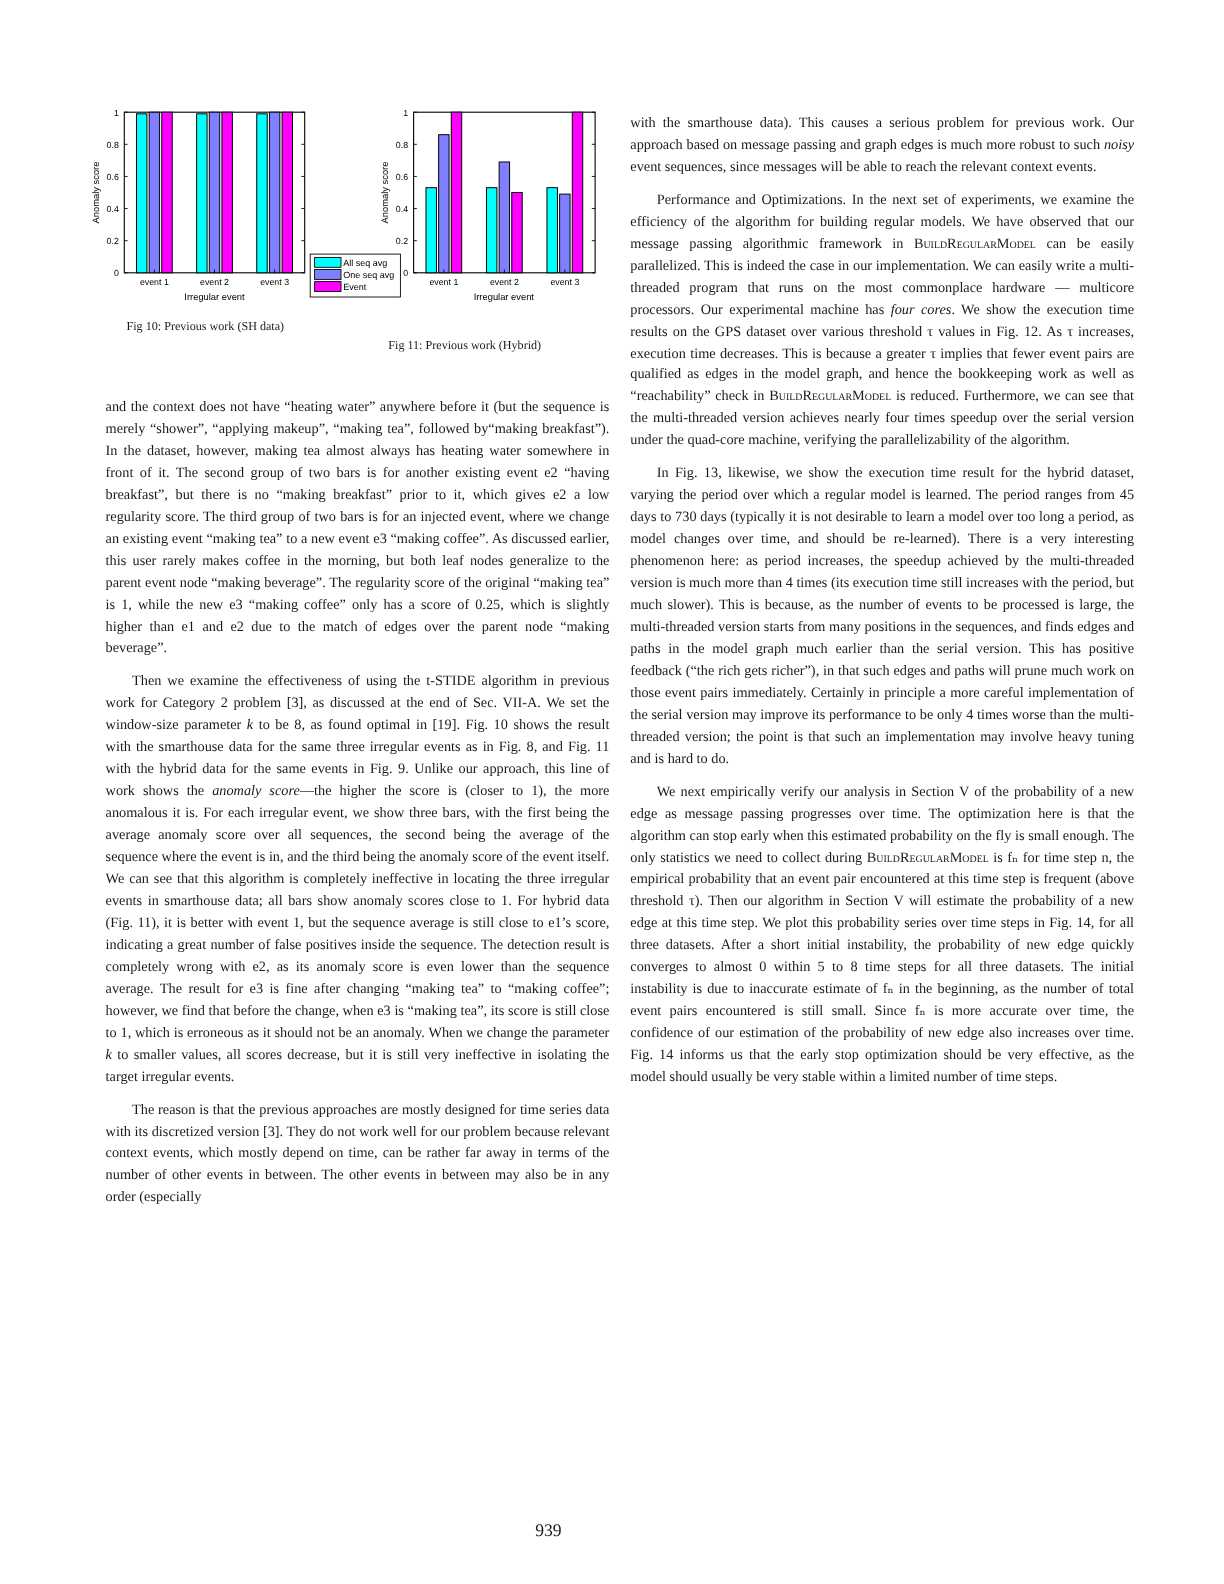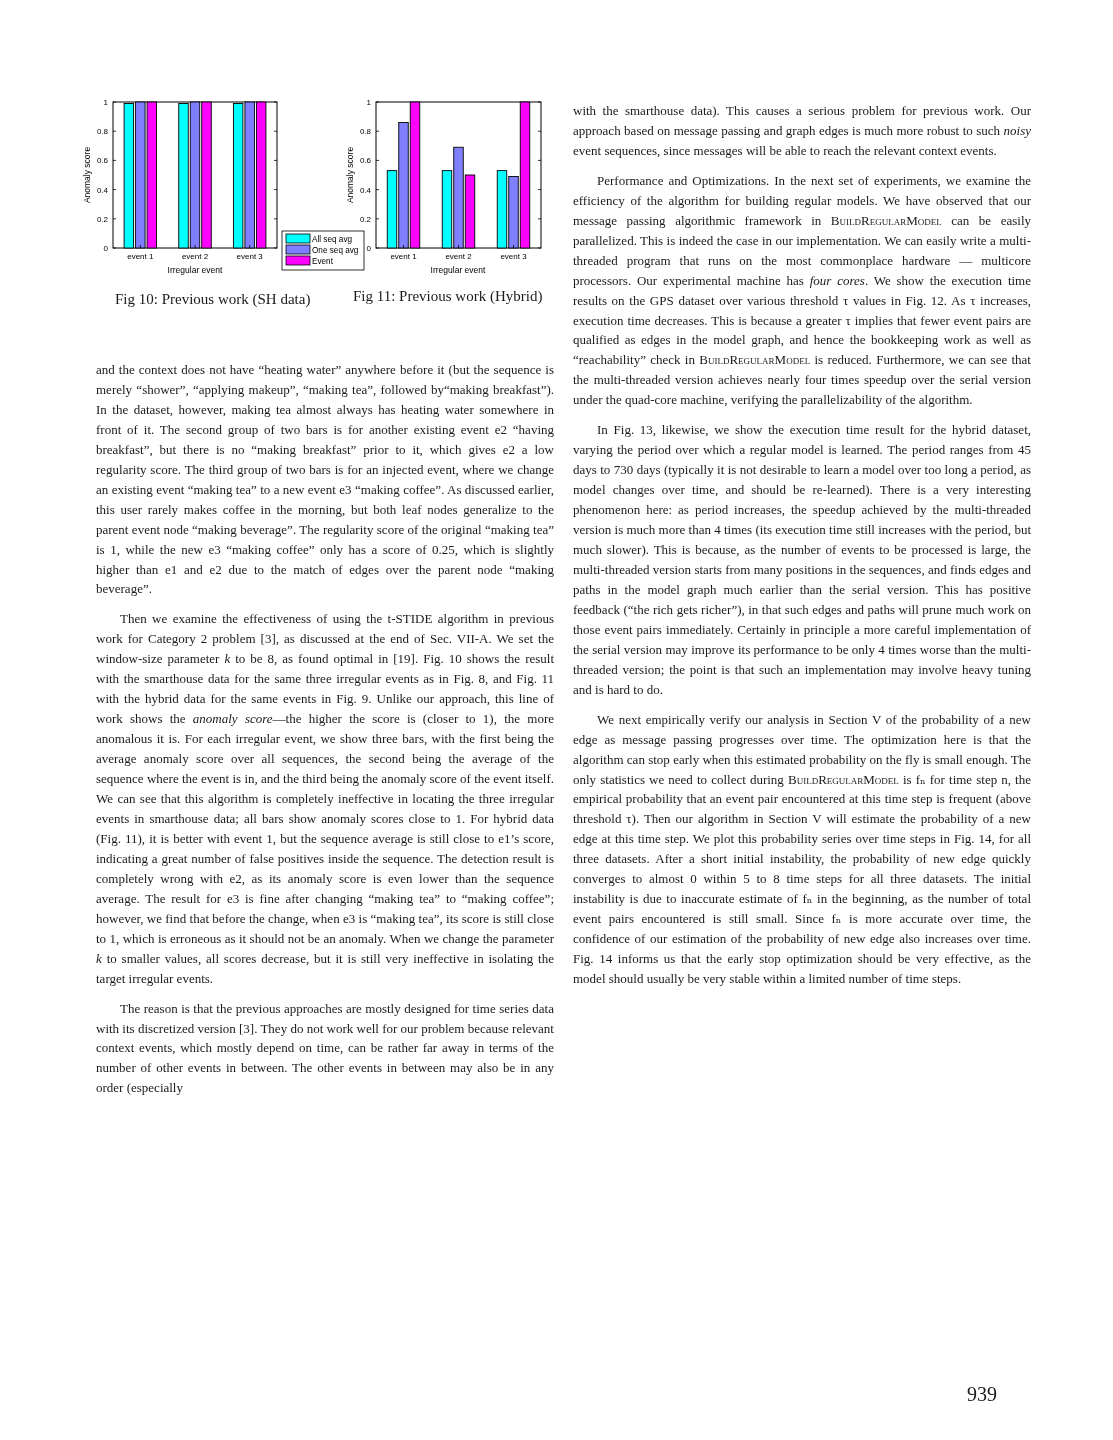--- a/index.html
+++ b/index.html
@@ -12,23 +12,23 @@
   .col p { margin: 0 0 10px 0; text-indent: 0; }
   .col p.indent { text-indent: 24px; }
   .col p.noindent { text-indent: 0; }
   .sc { font-variant: small-caps; }
   i, em { font-style: italic; }
   b { font-weight: normal; }
   .m { font-style: italic; }
 
   .fig { position: absolute; }
   .chart-svg text { font-family: "Liberation Sans", "DejaVu Sans", sans-serif; }
-  .caption { position: absolute; font-size: 15px; font-family: "Liberation Serif", serif; white-space: nowrap; }
-  .page-number { position: absolute; left: 0; width: 997px; top: 1383px; text-align: right;
-                 font-size: 20px; }
+  .caption { position: absolute; font-size: 11px; font-family: "Liberation Serif", serif; white-space: nowrap; }
+  .page-number { position: absolute; left: 0; width: 997px; top: 1383px; text-align: center;
+                 font-size: 16px; }
 </style>
 </head>
 <body>
 
 <div class="fig" style="left:80px; top:92px;">
   <svg class="chart-svg" width="290" height="185" viewBox="0 0 290 185">
     <rect x="33" y="10" width="164" height="146" fill="#fff" stroke="#000" stroke-width="1"></rect>
     <g id="fig10-ticks">
         <line x1="33" y1="156" x2="36" y2="156" stroke="#000" stroke-width="0.8"></line>
         <line x1="197" y1="156" x2="194" y2="156" stroke="#000" stroke-width="0.8"></line>
@@ -123,21 +123,21 @@
         <text x="60.5" y="167" font-size="8" text-anchor="middle">event 1</text>
         <line x1="115.5" y1="156" x2="115.5" y2="153" stroke="#000" stroke-width="0.8"></line>
         <text x="115.5" y="167" font-size="8" text-anchor="middle">event 2</text>
         <line x1="170.5" y1="156" x2="170.5" y2="153" stroke="#000" stroke-width="0.8"></line>
         <text x="170.5" y="167" font-size="8" text-anchor="middle">event 3</text>
       </g>
     <text id="fig11-xlabel" x="115" y="181" font-size="8.5" text-anchor="middle">Irregular event</text>
     <text id="fig11-ylabel" x="10" y="83" font-size="8.5" text-anchor="middle" transform="rotate(-90 10 83)">Anomaly score</text>
   </svg>
 </div>
-<div class="caption" style="left:353px; top:288px;">Fig 11: Previous work (Hybrid)</div>
+<div class="caption" style="left:353px; top:308px;">Fig 11: Previous work (Hybrid)</div>
 
 <div class="col col-left">
   <p class="noindent">and the context does not have “heating water” anywhere before it (but the sequence is merely “shower”, “applying makeup”, “making tea”, followed by“making breakfast”). In the dataset, however, making tea almost always has heating water somewhere in front of it. The second group of two bars is for another existing event e2 “having breakfast”, but there is no “making breakfast” prior to it, which gives e2 a low regularity score. The third group of two bars is for an injected event, where we change an existing event “making tea” to a new event e3 “making coffee”. As discussed earlier, this user rarely makes coffee in the morning, but both leaf nodes generalize to the parent event node “making beverage”. The regularity score of the original “making tea” is 1, while the new e3 “making coffee” only has a score of 0.25, which is slightly higher than e1 and e2 due to the match of edges over the parent node “making beverage”.</p>
   <p class="indent"><span>Then we examine the effectiveness of using the t-STIDE algorithm in previous work for Category 2 problem [3], as discussed at the end of Sec. VII-A. We set the window-size parameter </span><span class="m">k</span><span> to be 8, as found optimal in [19]. Fig. 10 shows the result with the smarthouse data for the same three irregular events as in Fig. 8, and Fig. 11 with the hybrid data for the same events in Fig. 9. Unlike our approach, this line of work shows the </span><em>anomaly score</em><span>—the higher the score is (closer to 1), the more anomalous it is. For each irregular event, we show three bars, with the first being the average anomaly score over all sequences, the second being the average of the sequence where the event is in, and the third being the anomaly score of the event itself. We can see that this algorithm is completely ineffective in locating the three irregular events in smarthouse data; all bars show anomaly scores close to 1. For hybrid data (Fig. 11), it is better with event 1, but the sequence average is still close to e1’s score, indicating a great number of false positives inside the sequence. The detection result is completely wrong with e2, as its anomaly score is even lower than the sequence average. The result for e3 is fine after changing “making tea” to “making coffee”; however, we find that before the change, when e3 is “making tea”, its score is still close to 1, which is erroneous as it should not be an anomaly. When we change the parameter </span><span class="m">k</span><span> to smaller values, all scores decrease, but it is still very ineffective in isolating the target irregular events.</span></p>
   <p class="indent">The reason is that the previous approaches are mostly designed for time series data with its discretized version [3]. They do not work well for our problem because relevant context events, which mostly depend on time, can be rather far away in terms of the number of other events in between. The other events in between may also be in any order (especially</p>
 </div>
 
 <div class="col col-right">
   <p class="noindent"><span>with the smarthouse data). This causes a serious problem for previous work. Our approach based on message passing and graph edges is much more robust to such </span><em>noisy</em><span> event sequences, since messages will be able to reach the relevant context events.</span></p>
   <p class="indent"><b>Performance and Optimizations.</b><span> In the next set of experiments, we examine the efficiency of the algorithm for building regular models. We have observed that our message passing algorithmic framework in </span><span class="sc">BuildRegularModel</span><span> can be easily parallelized. This is indeed the case in our implementation. We can easily write a multi-threaded program that runs on the most commonplace hardware — multicore processors. Our experimental machine has </span><em>four cores</em><span>. We show the execution time results on the GPS dataset over various threshold τ values in Fig. 12. As τ increases, execution time decreases. This is because a greater τ implies that fewer event pairs are qualified as edges in the model graph, and hence the bookkeeping work as well as “reachability” check in </span><span class="sc">BuildRegularModel</span><span> is reduced. Furthermore, we can see that the multi-threaded version achieves nearly four times speedup over the serial version under the quad-core machine, verifying the parallelizability of the algorithm.</span></p>

